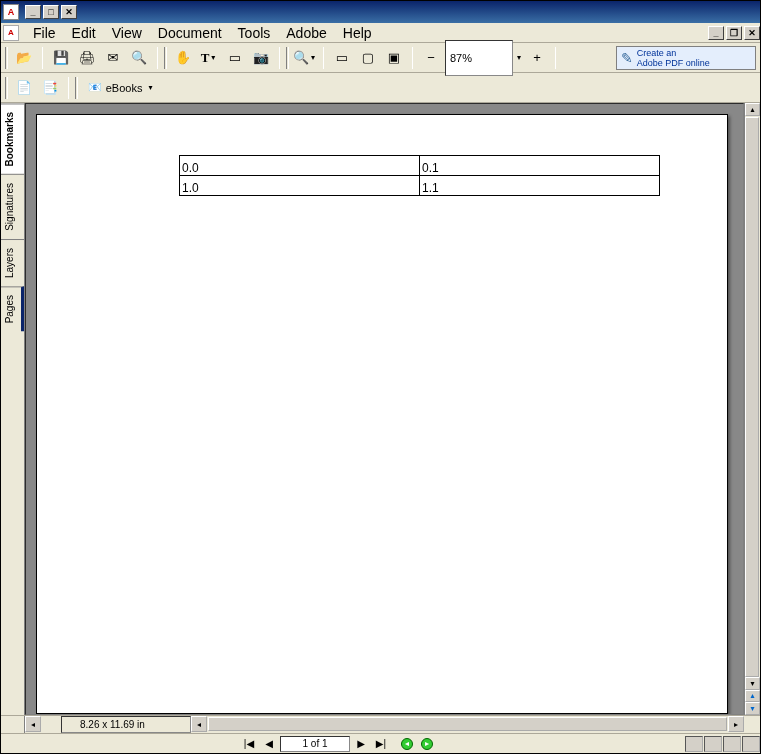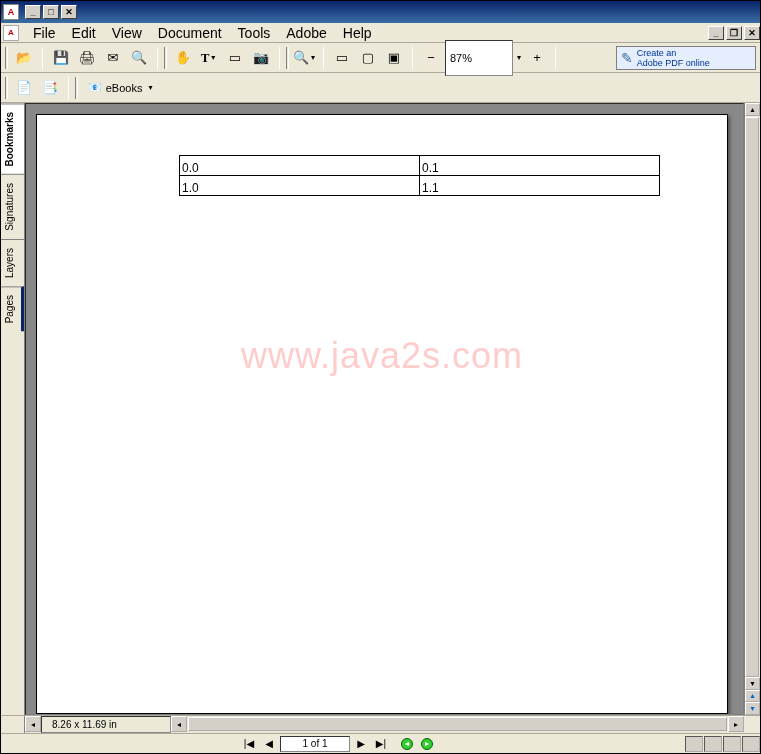--- a/index.html
+++ b/index.html
@@ -45,21 +45,21 @@
 
 .vscroll { width:16px; background:#ece9d8; display:flex; flex-direction:column; border-left:1px solid #808080;}
 .scroll-btn { height:16px; background:#d4d0c8; border:1px outset #fff; font-size:8px; display:flex;align-items:center;justify-content:center;}
 .scroll-track { flex:1; background:#ece9d8;}
 .scroll-thumb-v { width:14px; height:560px; background:#d4d0c8; border:1px outset #fff; margin-top:1px;}
 
 
 .hscroll-row { height:18px; background:#ece9d8; display:flex; align-items:stretch; border-top:1px solid #aca899;}
 .hscroll-row .scroll-btn { width:16px; height:16px;}
 .hscroll-row .left-cap { width:24px; border-right:1px solid #808080; display:flex;}
-.dim-box { width:130px; border:1px inset #888; font-size:10px; display:flex;align-items:center;padding:0 10px; background:#ece9d8;}
+.dim-box { width:130px; border:1px inset #888; font-size:10px; display:flex;align-items:center;padding:0 18px; background:#ece9d8;margin-left:20px;}
 .hscroll-track { flex:1; background:#ece9d8; margin:1px; position:relative;}
 .hscroll-thumb { position:absolute; left:0; top:0; height:14px; width:100%; background:#d4d0c8; border:1px outset #fff;}
 
 
 .nav-footer { height:20px; background:#ece9d8; border-top:1px solid #aca899; display:flex; align-items:center; justify-content:center; gap:2px;}
 .nav-btn { width:18px; height:16px; display:flex;align-items:center;justify-content:center;font-size:10px; border:1px solid transparent;}
 .page-num-box { width:70px; height:16px; border:1px inset #888; background:#fff; font-size:10px; text-align:center;}
 .nav-footer .right-group { margin-left:6px; display:flex; gap:2px; align-items:center;}
 .view-mode-btns { display:flex; gap:1px; margin-left:8px;}
 .view-mode-btn { width:18px;height:16px;border:1px inset #aaa; background:#d4d0c8;}
@@ -195,21 +195,20 @@
               <tr>
             <td>0.0</td>
             <td>0.1</td>
           </tr>
           <tr>
             <td>1.0</td>
             <td>1.1</td>
           </tr>
         </tbody>
           </table>
-        <div class="watermark">www.java2s.com</div>
       </div>
     </div>
     <div class="vscroll">
       <div class="scroll-btn">▴</div>
       <div class="scroll-track">
         <div class="scroll-thumb-v"></div>
       </div>
       <div class="scroll-btn">▾</div>
       <div class="scroll-btn" style="color:#06c;">▴</div>
       <div class="scroll-btn" style="color:#06c;">▾</div>

